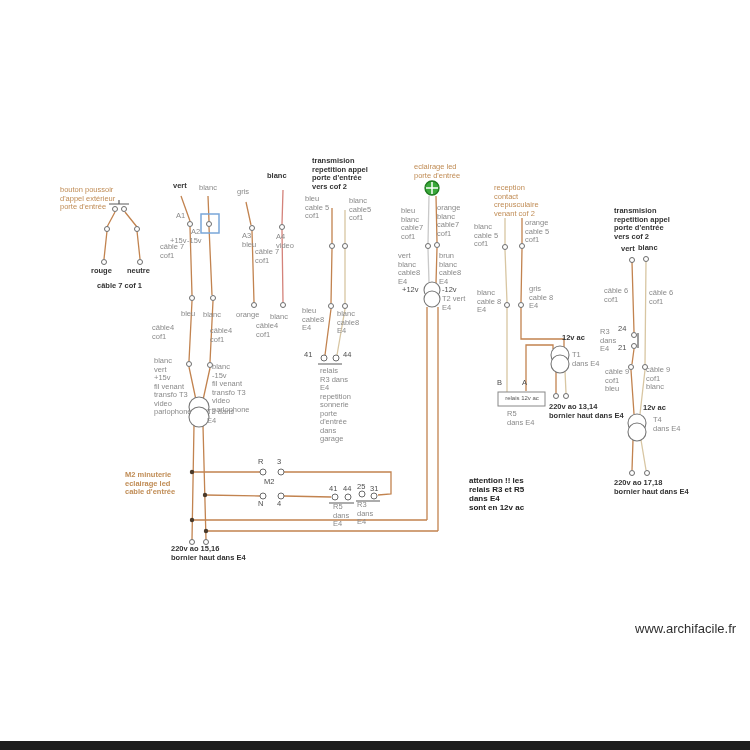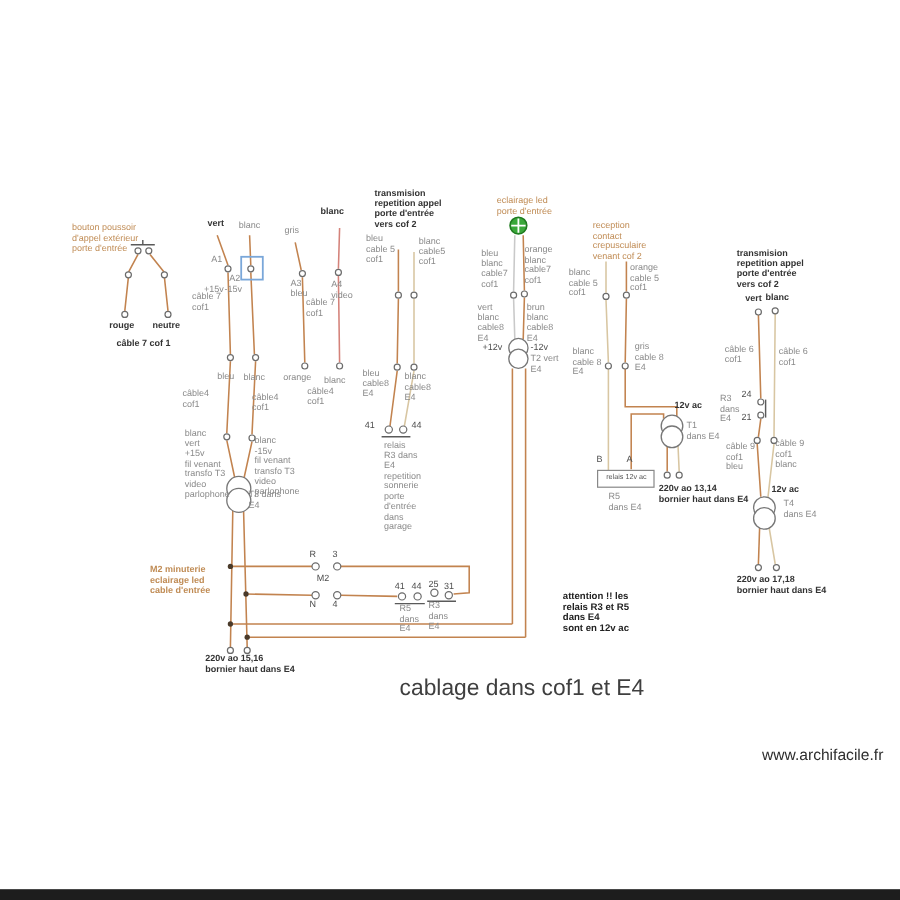--- a/index.html
+++ b/index.html
@@ -4,21 +4,21 @@
 <style>
   html,body{margin:0;padding:0;background:#ffffff;}
   #stage{position:relative;width:750px;height:750px;background:#ffffff;overflow:hidden;
          font-family:"Liberation Sans", sans-serif;}
   #wires{position:absolute;left:0;top:0;}
   .lbl{position:absolute;white-space:pre-line;line-height:1.14;}
   .gray{color:#8a8a8a;font-size:7.5px;}
   .mid{color:#4d4d4d;font-size:7.5px;}
   .tan{color:#c08c55;font-size:7.5px;}
   .dark{color:#333333;font-size:7.5px;font-weight:bold;}
-  .dark8{color:#222222;font-size:8px;font-weight:bold;margin-top:16px;}
+  .dark8{color:#222222;font-size:8px;font-weight:bold;}
   .tiny{color:#555;font-size:6px;}
   .b{font-weight:bold;}
   .title{color:#3f3f3f;font-size:19px;}
   .watermark{color:#2f2f2f;font-size:13px;}
   .bottombar{position:absolute;left:0;top:741px;width:750px;height:9px;background:#1d1d1d;}
 </style>
 </head>
 <body>
 
 <div id="stage">
@@ -327,17 +327,16 @@
 E4</div>
   <div class="lbl gray" style="left:357px;top:501px">R3
 dans
 E4</div>
 
   <div class="lbl dark8" style="left:469px;top:476px">attention !! les
  relais R3 et R5
 dans E4
 sont en 12v ac</div>
 
-  <div class="lbl title" style="left:333px;top:563px">cablage dans cof1 et E4</div>
   <div class="lbl watermark" style="left:635px;top:622px">www.archifacile.fr</div>
 
   <div class="bottombar"></div>
 </div>
 
 </body></html>

